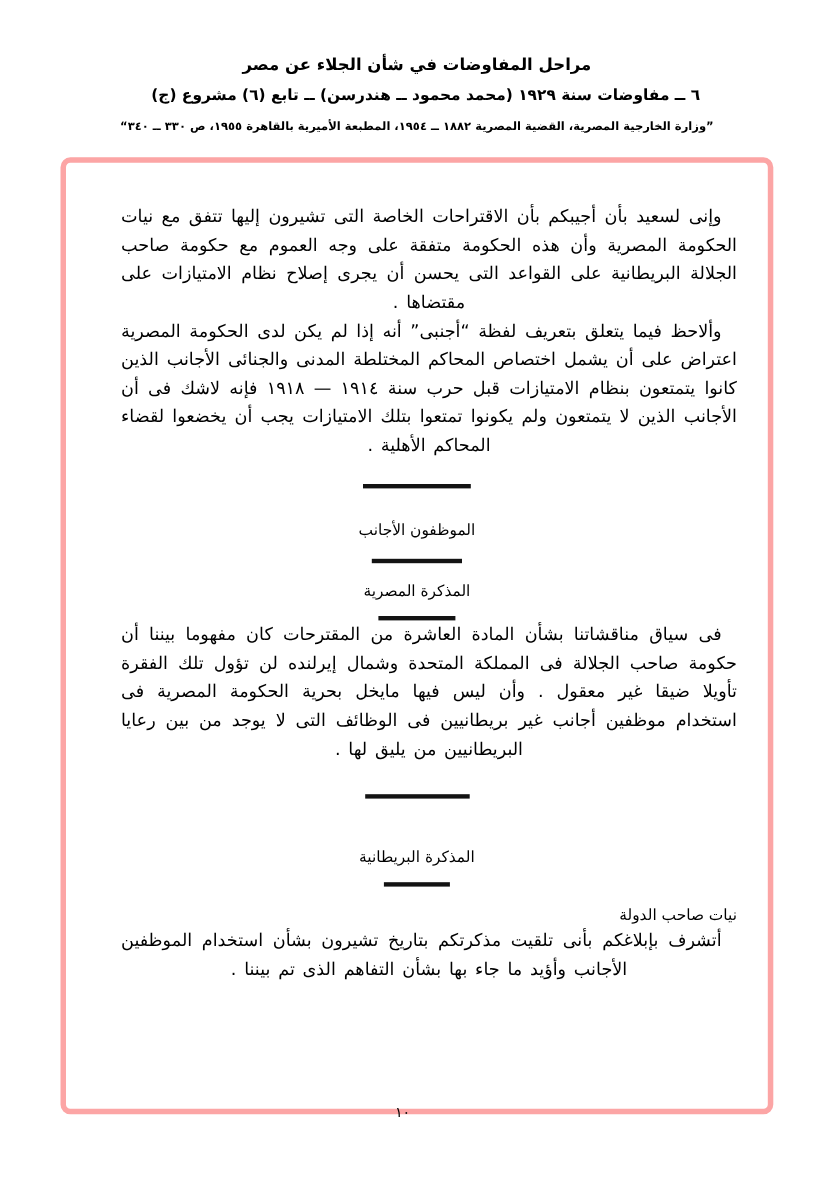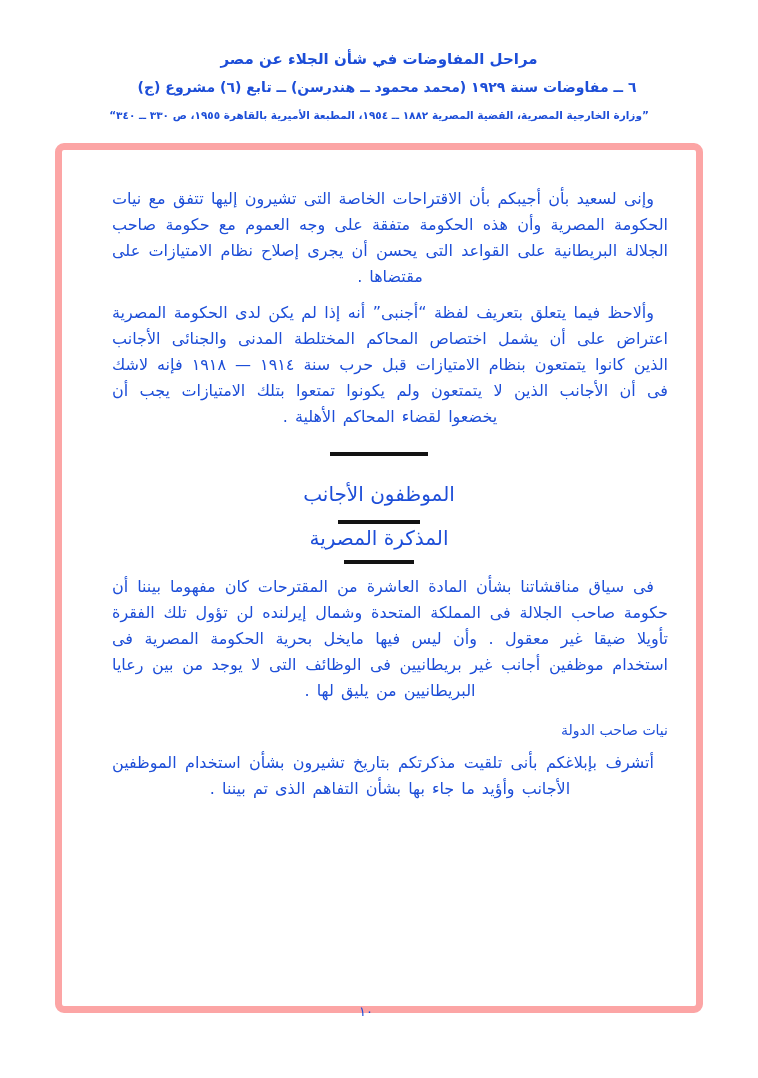--- a/index.html
+++ b/index.html
@@ -1,79 +1,79 @@
 <!DOCTYPE html>
 <html lang="ar" dir="rtl"><head>
 <meta charset="utf-8">
 <style>
   html,body { margin:0; padding:0; background:#ffffff; }
   .page {
     position:relative;
     width:758px; height:1078px;
     background:#ffffff;
     font-family:"DejaVu Sans", sans-serif;
-    color:#1d4ed8;
+    color:#000000;
     direction:rtl;
     overflow:hidden;
     margin:0 auto;
   }
 
   
   .doc-header {
     position:absolute; top:50px; left:0; right:0;
     text-align:center; font-weight:bold;
   }
   .hline1 { font-size:15px; letter-spacing:0.2px; }
   .hline2 { font-size:14px; margin-top:11px;padding-left:16px; }
   .hline3 { font-size:10.5px; margin-top:14px; }
 
   
   .frame {
     position:absolute;
     left:55px; top:143px;
     width:648px; height:870px;
     box-sizing:border-box;
-    border:7px solid #fca5a5;
+    border:5px solid #fca5a5;
     border-radius:9px;
     padding:36px 28px 0 50px;
     background:transparent;
   }
 
   
   .para {
     margin:0;
     font-size:16px;
     line-height:26px;
     text-align:justify;
     text-align-last:center;
     word-spacing:2px;
   }
   .indent { text-indent:14px; }
-  .mt10 { margin-top:10px; }
+  .mt10 { }
 
   .salutation {
     font-size:14px;
     line-height:20px;
     text-align:right;
   }
   .sal1 { margin-top:14px; }
   .sal2 { margin-top:16px; }
 
   
   .centered {
     position:relative;
     right:11px;              
     text-align:center;
   }
   .heading {
-    font-size:20px;
+    font-size:14px;
     line-height:28px;
   }
   .heading-1 { margin-top:24px; }
-  .heading-2 { }
+  .heading-2 { margin-top:12px; }
   .heading-3 { margin-top:40px; }
 
   .divider {
     height:4px;
     background:#131313;
     margin-left:auto; margin-right:auto;
   }
   .d1 { width:98px; margin-top:22px; }
   .d2 { width:82px; margin-top:12px; }
   .d3 { width:70px; margin-top:8px; }
@@ -109,20 +109,25 @@
       <div class="divider d1"></div>
       <div class="heading heading-1">الموظفون الأجانب</div>
       <div class="divider d2"></div>
       <div class="heading heading-2">المذكرة المصرية</div>
       <div class="divider d3"></div>
     </div>
 
 
     <p class="para indent mt10">فى سياق مناقشاتنا بشأن المادة العاشرة من المقترحات كان مفهوما بيننا أن حكومة صاحب الجلالة فى المملكة المتحدة وشمال إيرلنده لن تؤول تلك الفقرة تأويلا ضيقا غير معقول . وأن ليس فيها مايخل بحرية الحكومة المصرية فى استخدام موظفين أجانب غير بريطانيين فى الوظائف التى لا يوجد من بين رعايا البريطانيين من يليق لها .</p>
 
+    <div class="centered">
+      <div class="divider d4"></div>
+      <div class="heading heading-3">المذكرة البريطانية</div>
+      <div class="divider d5"></div>
+    </div>
 
     <div class="salutation sal2">نيات صاحب الدولة</div>
 
     <p class="para indent mt10">أتشرف بإبلاغكم بأنى تلقيت مذكرتكم بتاريخ تشيرون بشأن استخدام الموظفين الأجانب وأؤيد ما جاء بها بشأن التفاهم الذى تم بيننا .</p>
 
   </div>
 
   <div class="page-number">١٠</div>
 
 </div>

